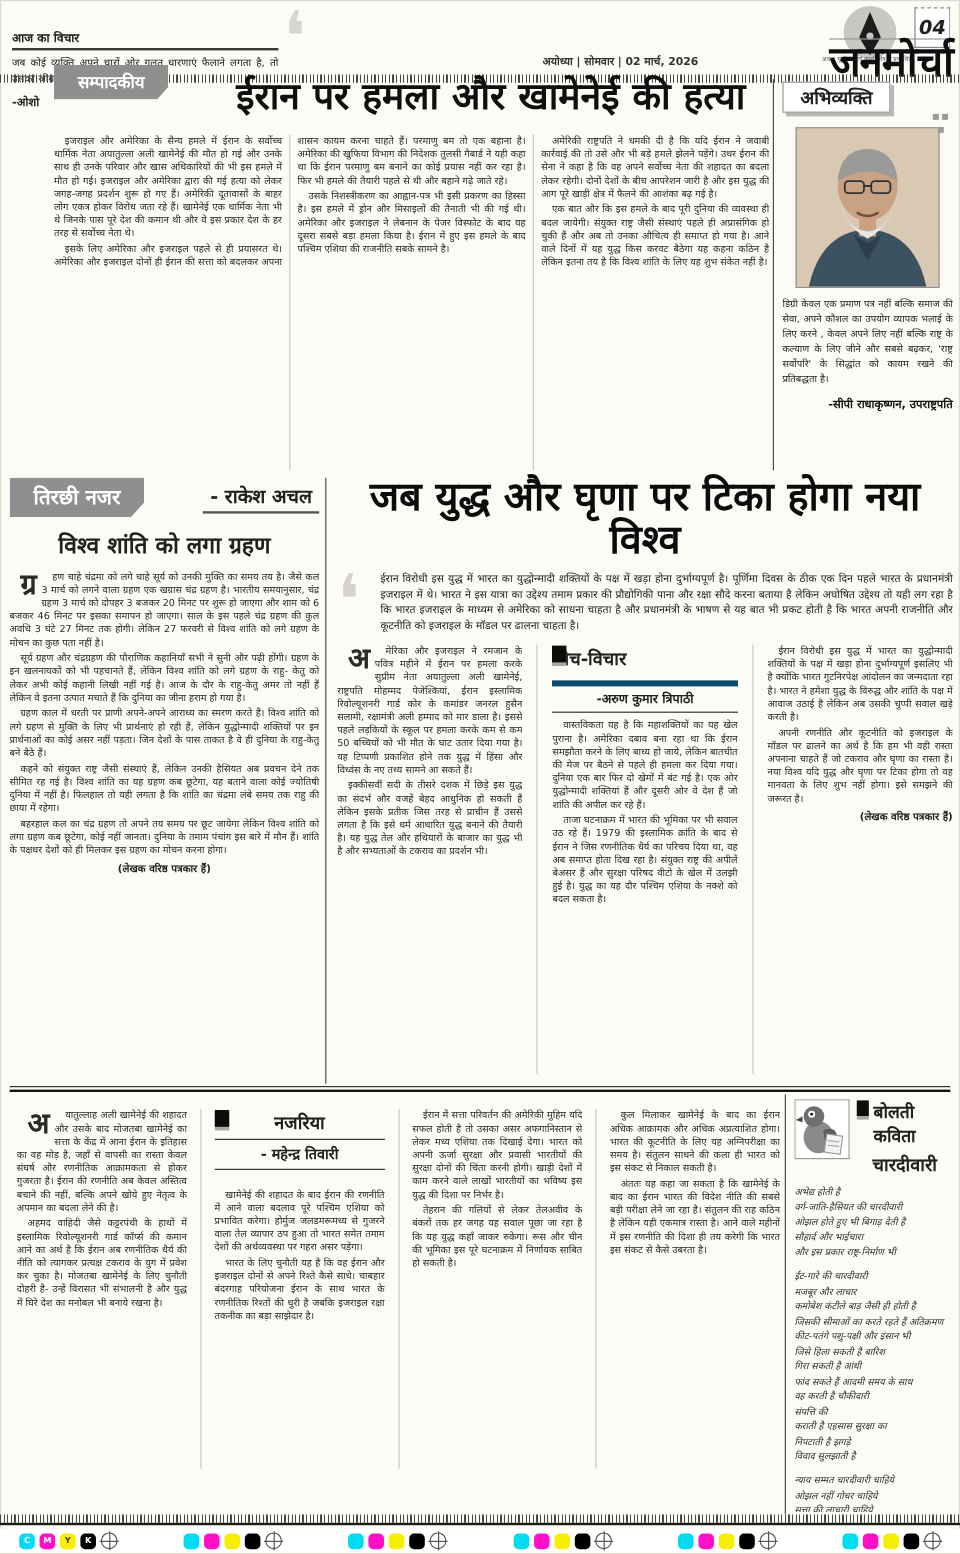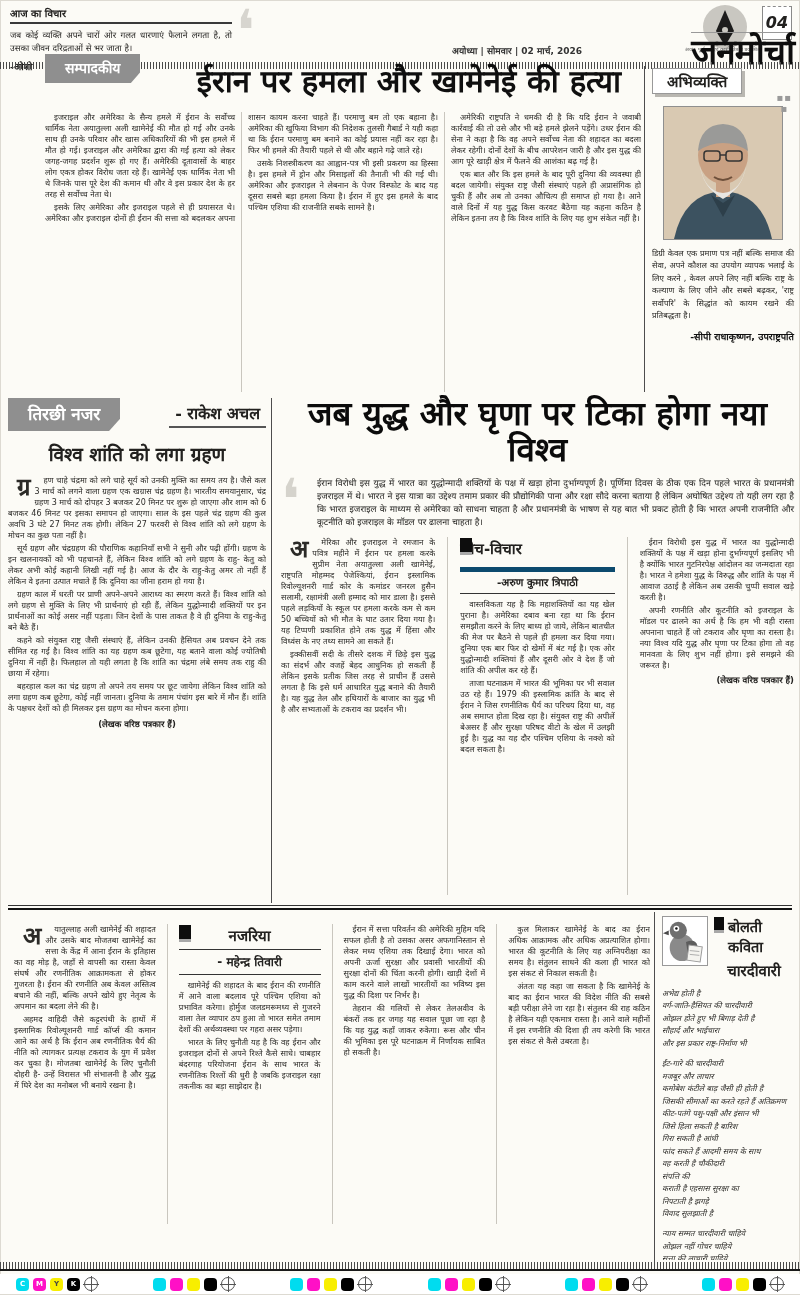--- a/index.html
+++ b/index.html
@@ -2,21 +2,21 @@
 <html lang="hi"><head>
 <meta charset="utf-8">
 <style>
   * { margin:0; padding:0; box-sizing:border-box; }
   html,body { background:#e8e6e1; }
   body { font-family:"DejaVu Sans","Liberation Sans",sans-serif; }
   .page { position:relative; width:800px; height:1295px; background:#fcfbf6; overflow:hidden;
           box-shadow:inset 0 0 0 1px #dddad2; color:#22211f; }
 
   
-  .thought { position:absolute; left:10px; top:6px; width:222px; }
+  .thought { position:absolute; left:10px; top:24px; width:222px; }
   .thought-label { font-size:10px; font-weight:bold; display:block; border-bottom:2px solid #3a3a3a; padding-bottom:2px; }
   .thought-text { font-size:8.5px; line-height:1.55; margin-top:5px; text-align:justify; }
   .thought-author { font-size:9.5px; font-weight:bold; margin-top:2px; display:inline-block; }
   .big-comma { position:absolute; left:236px; top:2px; font-size:58px; color:#d7d5cf; line-height:1; }
   .masthead { position:absolute; left:210px; top:8px; width:380px; text-align:center;
               font-size:44px; font-weight:800; letter-spacing:-1px; line-height:1; }
   .masthead .m1 { color:#121212; } .masthead .m2 { color:#8d8d8d; }
   .dateline { position:absolute; right:218px; top:44px; font-size:9px; font-weight:bold; color:#333; white-space:nowrap; }
   .brand-wrap { position:absolute; right:6px; top:2px; width:190px; height:60px; }
   .pen-logo { position:absolute; right:46px; top:2px; width:46px; height:46px; }
@@ -80,21 +80,21 @@
   
   .hdiv1 { position:absolute; left:8px; right:8px; top:905px; border-top:1px solid #333; }
   .hdiv2 { position:absolute; left:8px; right:8px; top:908px; border-top:2.5px solid #141414; }
 
   
   .bot { position:absolute; left:14px; top:914px; width:636px; height:346px; }
   .bot-headline { text-align:center; font-size:29px; font-weight:700; color:#111; line-height:1.15; }
   .bot-cols { display:flex; gap:11px; margin-top:10px; height:300px; overflow:hidden; }
   .bot-col { flex:1; overflow:hidden; }
   .bot-col + .bot-col { border-left:1px solid #c9c6be; padding-left:11px; }
-  .naz { border-bottom:1px solid #333; margin-bottom:5px; }
+  .naz { border-bottom:1px solid #333; margin-bottom:15px; }
   .naz-title { position:relative; text-align:center; font-size:15px; font-weight:800; border-bottom:1px solid #333; padding:1px 0 4px; }
   .naz-byline { text-align:center; font-size:12px; font-weight:800; padding:3px 0 4px; }
   .vr-bot { left:654px; top:912px; height:350px; }
 
   
   .poem { position:absolute; left:662px; top:916px; width:132px; height:344px; overflow:hidden; }
   .poem-head { display:flex; gap:6px; align-items:flex-start; }
   .bird { width:46px; height:50px; border:1px solid #999; background:#fff; flex:none; }
   .poem-labels { flex:1; }
   .poem-label { position:relative; font-size:14.5px; font-weight:800; padding-left:14px; }

